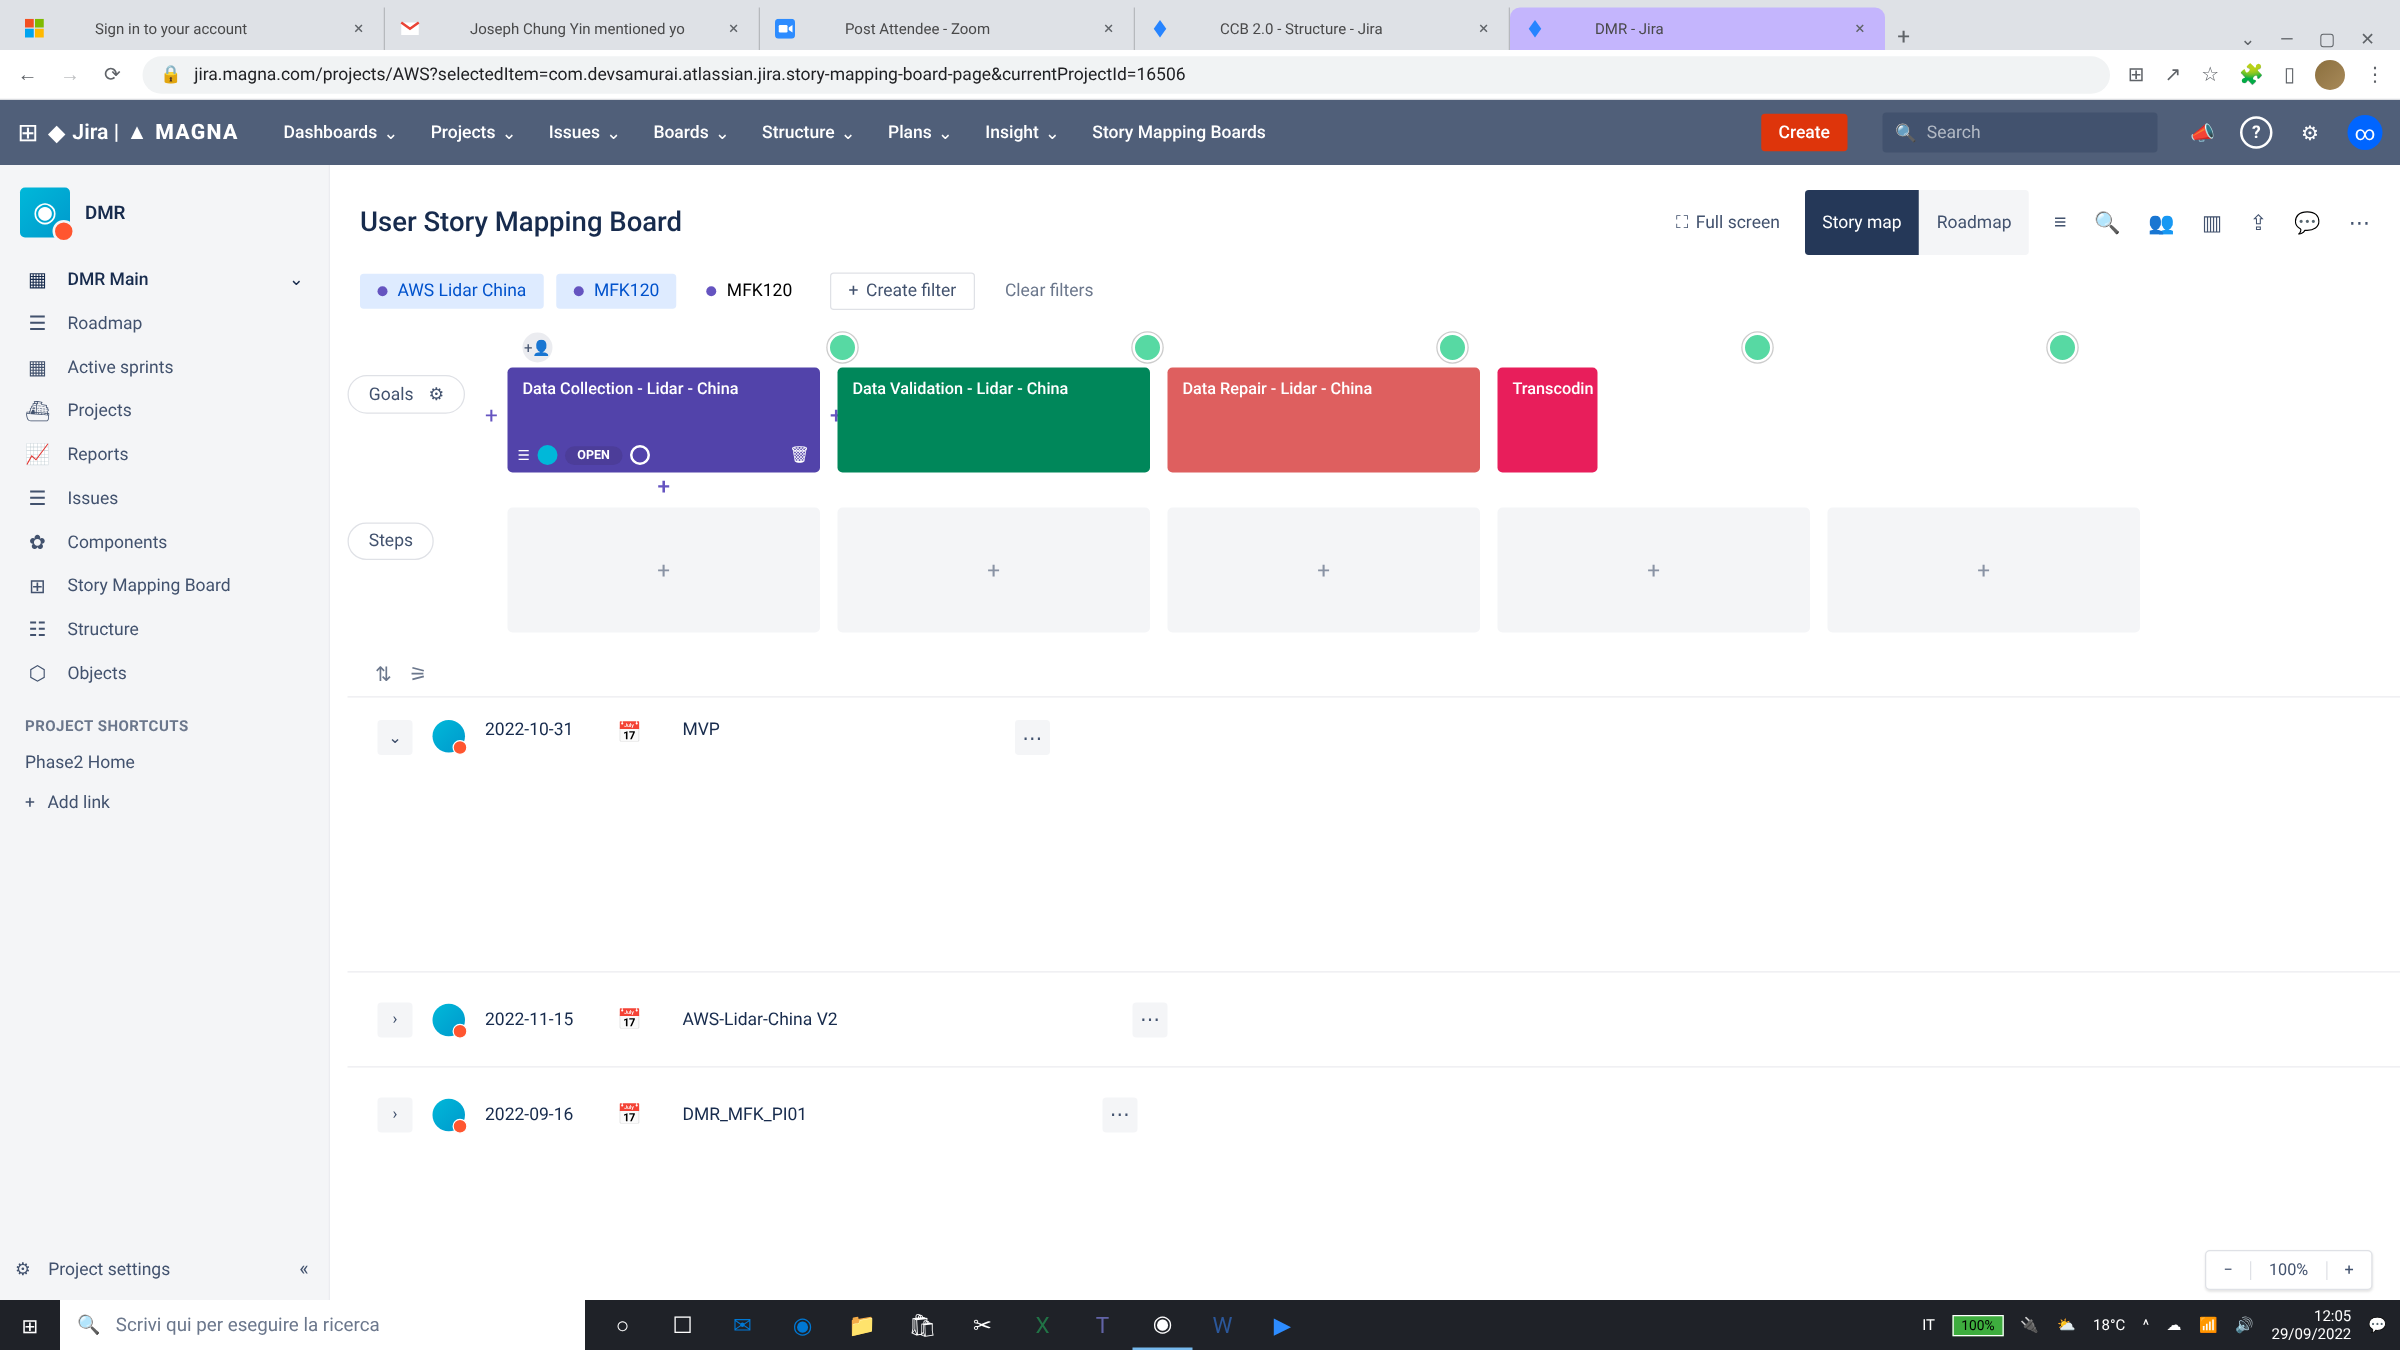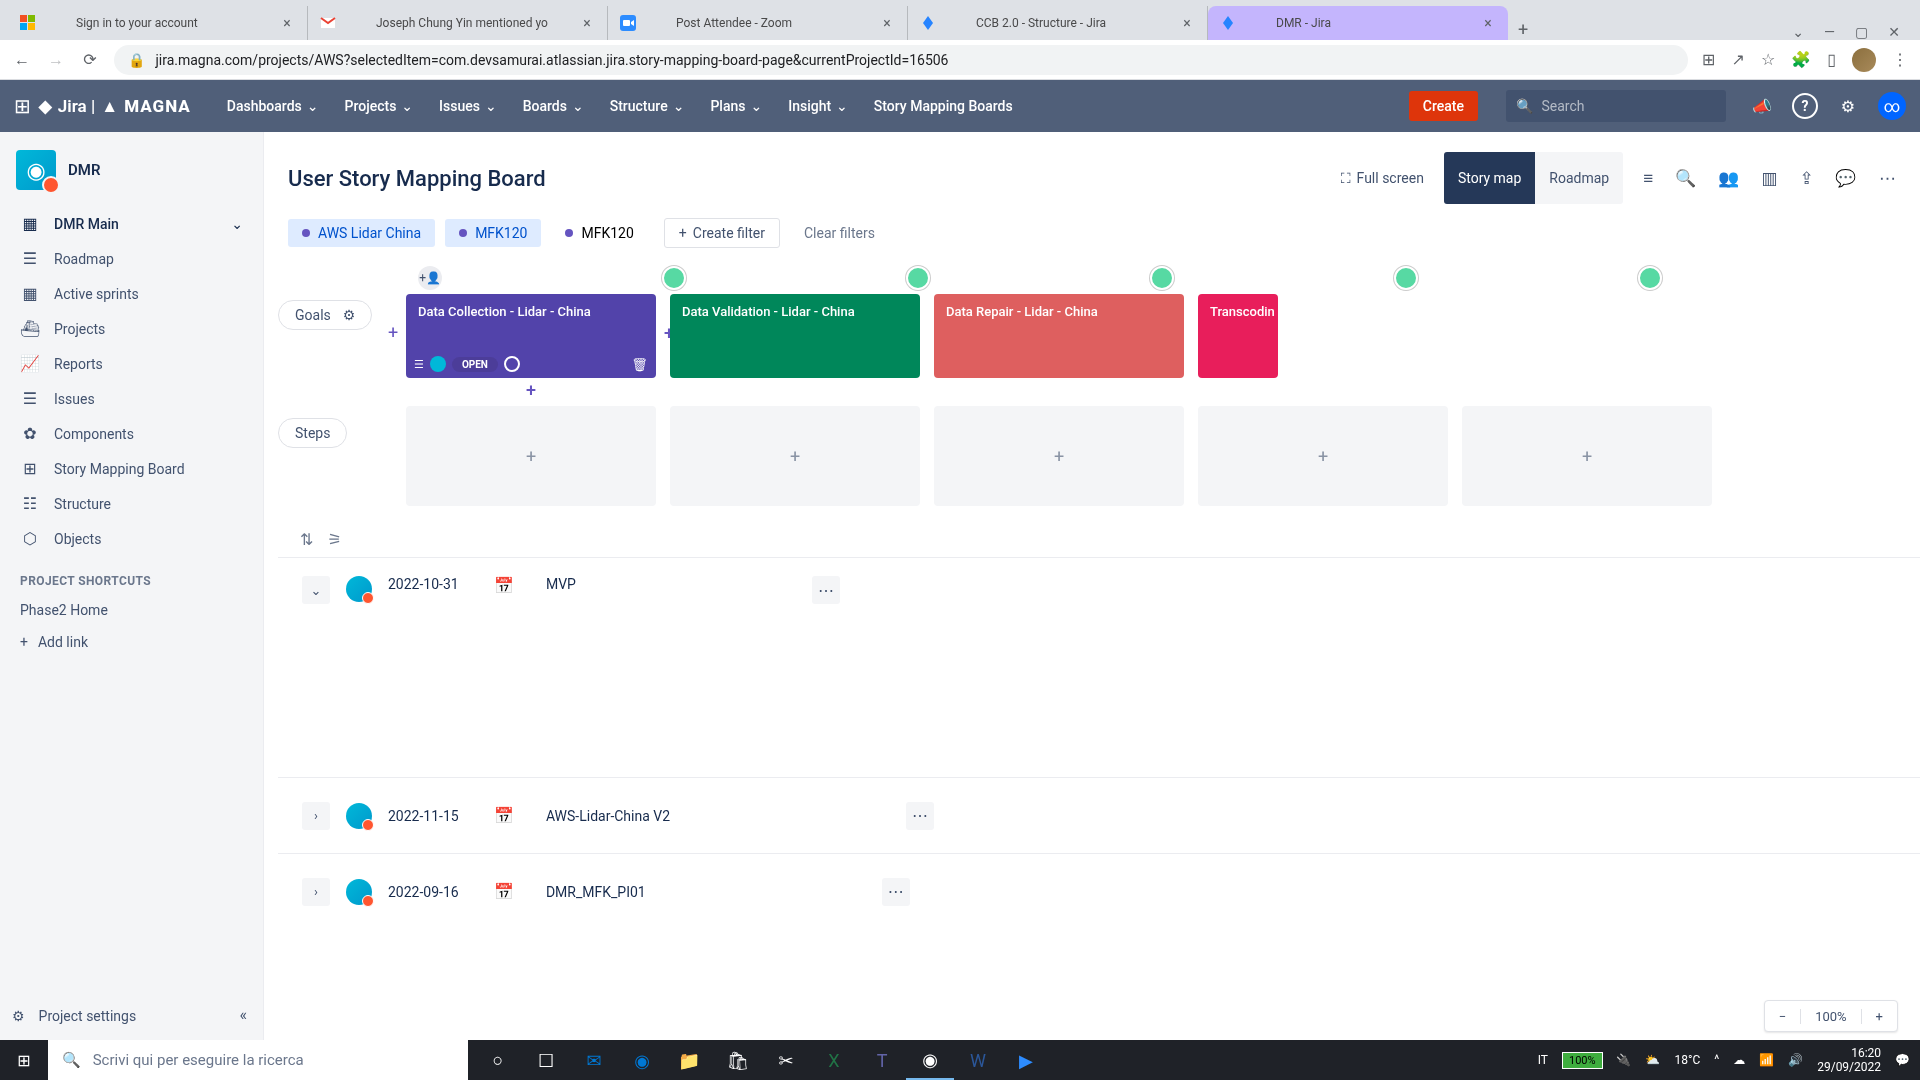--- a/index.html
+++ b/index.html
@@ -471,18 +471,18 @@
     <span>IT</span>
     <span class="battery">100%</span>
     <span>🔌</span>
     <span>⛅</span>
     <span>18°C</span>
     <span>^</span>
     <span>☁</span>
     <span>📶</span>
     <span>🔊</span>
     <div class="tb-time">
-      <div>16:20</div>
+      <div>12:05</div>
       <div>29/09/2022</div>
     </div>
     <span>💬</span>
   </div>
 </div>
 
 </body></html>

